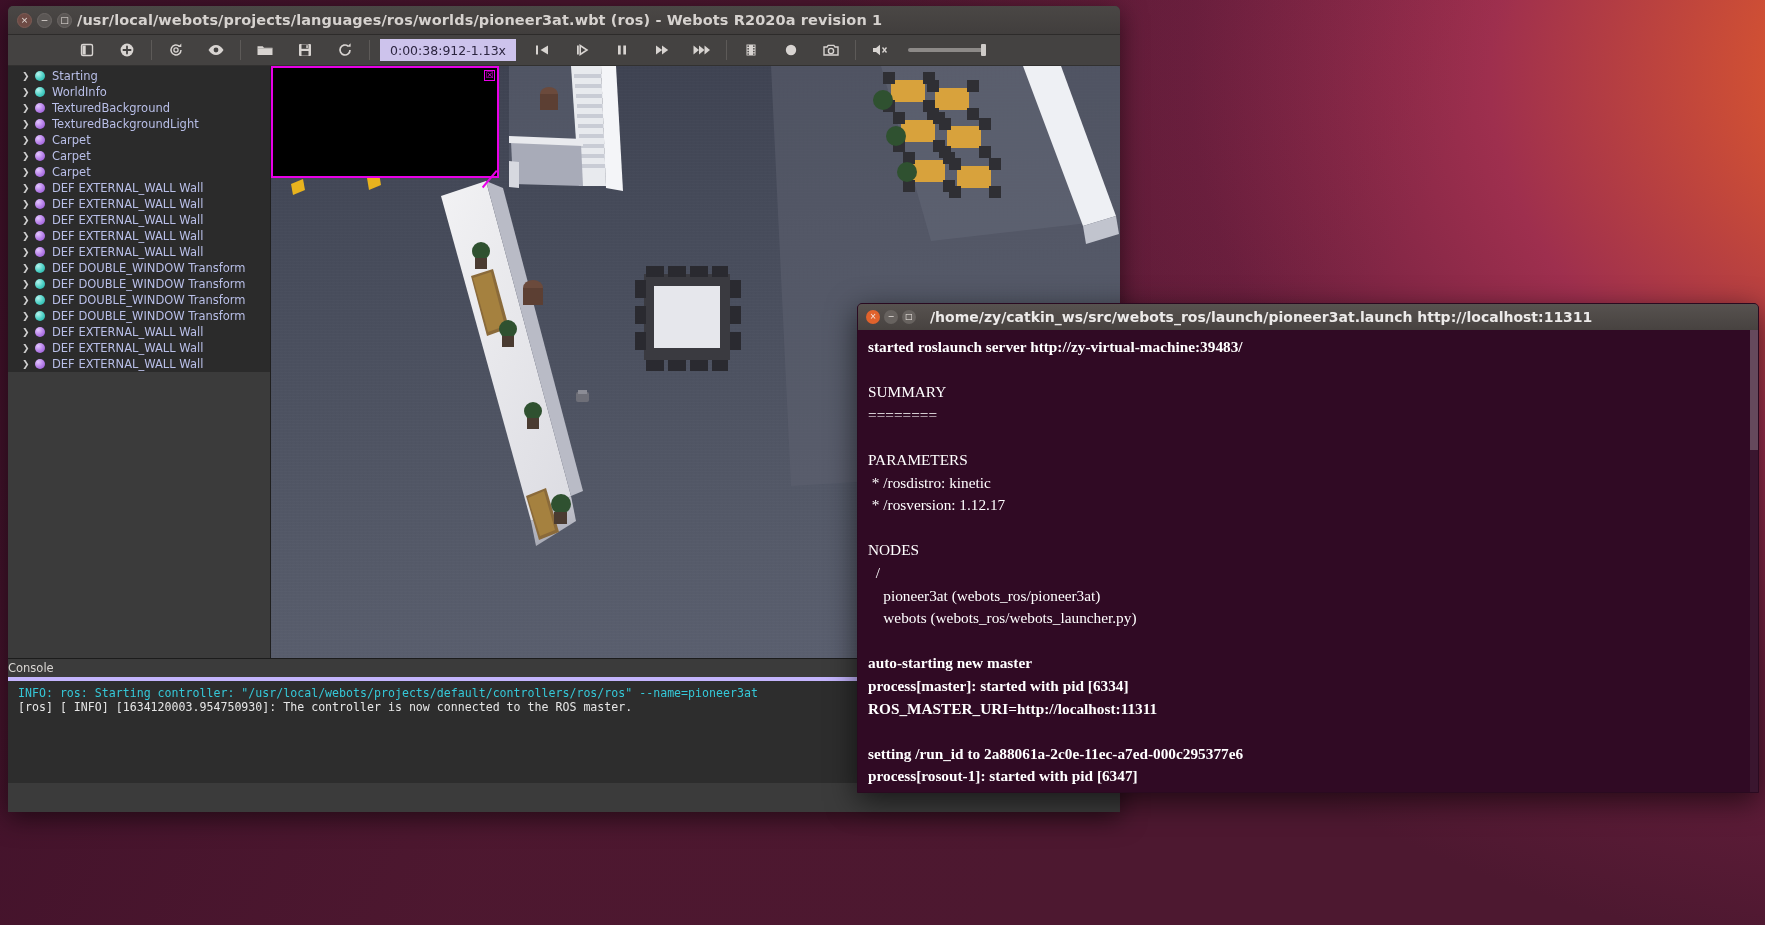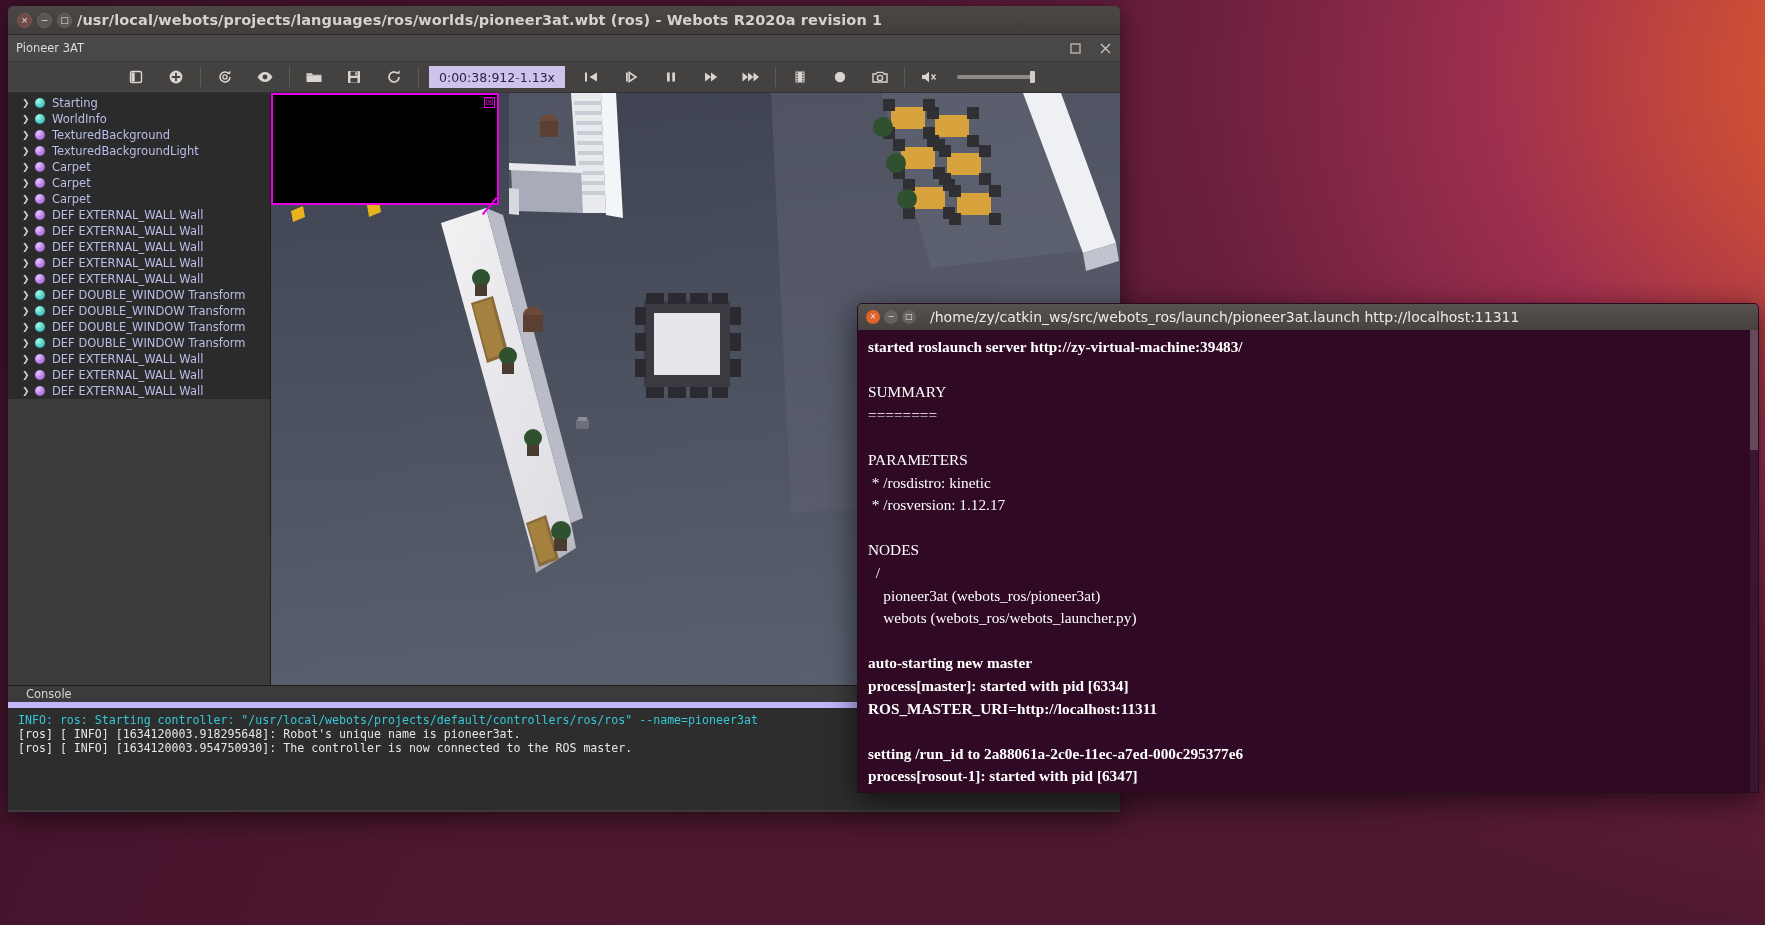--- a/index.html
+++ b/index.html
@@ -79,21 +79,21 @@
     width: 14px; height: 14px;
     display: flex; align-items: center; justify-content: center;
   }
   .wb-sub-btn svg { display:block; }
 
   
   .wb-toolbar {
     height: 31px;
     background: #444241;
     display: flex; align-items: center;
-    padding-left: 108px;
+    padding-left: 59px;
     gap: 0;
     border-bottom: 1px solid #323130;
   }
   .tb-btn {
     width: 40px; height: 31px;
     display: flex; align-items: center; justify-content: center;
     cursor: pointer;
     color: #d8d4d1;
   }
   .tb-sep {
@@ -201,24 +201,23 @@
   
   .wb-console {
     height: 125px;
     background: #2d2d2d;
     border-top: 1px solid #1c1c1c;
   }
   .console-head {
     height: 22px;
     background: #3b3b3b;
     display: flex; align-items: center;
-    padding-left: 18px;
     color: #d9d6d3;
     font-size: 11.5px;
-    border-bottom: 6px solid #c4b5fd;
+    border-bottom: 4px solid #c4b5fd;
   }
   .console-body {
     padding: 5px 8px 0 10px;
     font-family: "DejaVu Sans Mono", "Liberation Mono", monospace;
     font-size: 11.6px;
     line-height: 14px;
     white-space: nowrap;
     overflow: hidden;
   }
   .c-cyan { color: #35c8d8; }
@@ -247,21 +246,21 @@
     margin-right: 4px;
     display:flex; align-items:center; justify-content:center;
     font-size: 8px; color:#f3ece8; line-height:1;
     cursor: pointer;
   }
   .term-ctl.close { background:#e0622c; }
   .term-ctl.min { background:#67625f; }
   .term-ctl.max { background:#67625f; }
   .term-title {
     margin-left: 10px;
-    color: #eceae9; font-size: 14px; font-weight: normal;
+    color: #eceae9; font-size: 14px; font-weight: bold;
     white-space: nowrap;
   }
   .term-body {
     padding: 6px 0 0 10px;
     font-family: Liberation Serif, serif;
     font-size: 15.3px;
     line-height: 22.6px;
     color: #ffffff;
     white-space: pre;
     font-weight: normal;
@@ -284,35 +283,20 @@
 
 <div id="webots-window">
 
   <div class="wb-titlebar">
     <div class="wb-ctl close">×</div>
     <div class="wb-ctl">−</div>
     <div class="wb-ctl">□</div>
     <div class="wb-title">/usr/local/webots/projects/languages/ros/worlds/pioneer3at.wbt (ros) - Webots R2020a revision 1</div>
   </div>
 
-  <div class="wb-subbar">
-    <div class="wb-subbar-left">Pioneer 3AT</div>
-    <div class="wb-subbar-right">
-      <div class="wb-sub-btn">
-        <svg width="11" height="11" viewBox="0 0 11 11">
-            <rect x="1" y="1" width="9" height="9" fill="none" stroke="#c9c5c2" stroke-width="1.2"></rect>
-          </svg>
-      </div>
-      <div class="wb-sub-btn">
-        <svg width="11" height="11" viewBox="0 0 11 11">
-            <path d="M1 1 L10 10 M10 1 L1 10" stroke="#c9c5c2" stroke-width="1.3" fill="none"></path>
-          </svg>
-      </div>
-    </div>
-  </div>
 
   <div class="wb-toolbar">
 
     <div class="tb-btn" title="sidebar">
       <svg width="16" height="16" viewBox="0 0 16 16">
         <rect x="2.5" y="2.5" width="11" height="11" rx="1.5" fill="none" stroke="#d8d4d1" stroke-width="1.4"></rect>
         <rect x="3.5" y="3.5" width="3.2" height="9" fill="#d8d4d1"></rect>
       </svg>
     </div>
     <div class="tb-btn" title="add">
@@ -697,21 +681,20 @@
         <div class="cam-close">☒</div>
       </div>
       <div class="cam-leg"></div>
     </div>
   </div>
 
   <div class="wb-console">
     <div class="console-head">Console</div>
     <div class="console-body" id="console-lines">
         <div class="c-cyan">INFO: ros: Starting controller: "/usr/local/webots/projects/default/controllers/ros/ros" --name=pioneer3at</div>
-        <div class="c-white">[ros] [ INFO] [1634120003.918295648]: Robot's unique name is pioneer3at.</div>
         <div class="c-white">[ros] [ INFO] [1634120003.954750930]: The controller is now connected to the ROS master.</div>
       </div>
   </div>
 </div>
 
 <div id="terminal-window">
   <div class="term-titlebar">
     <div class="term-ctl close">×</div>
     <div class="term-ctl min">−</div>
     <div class="term-ctl max">□</div>

